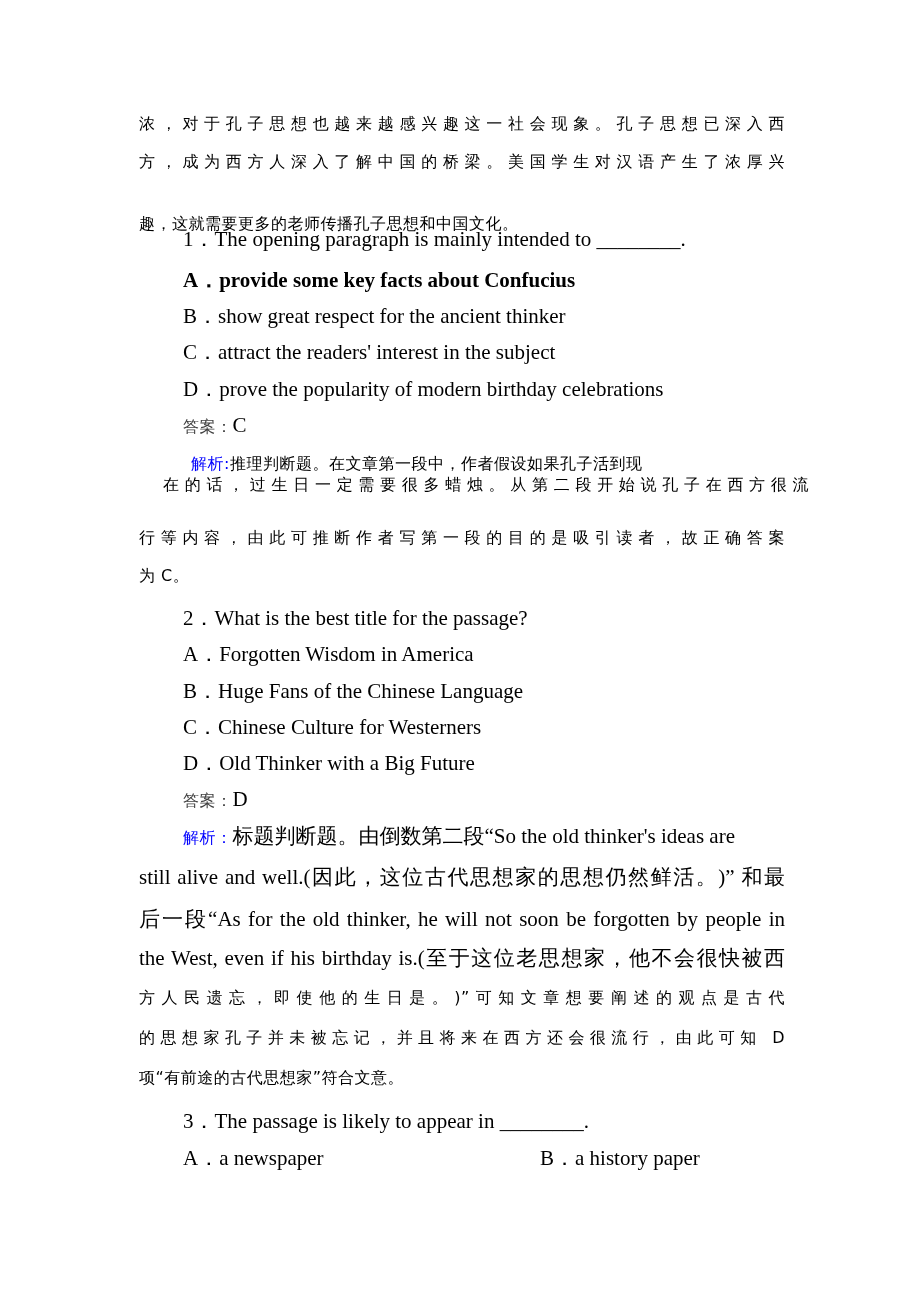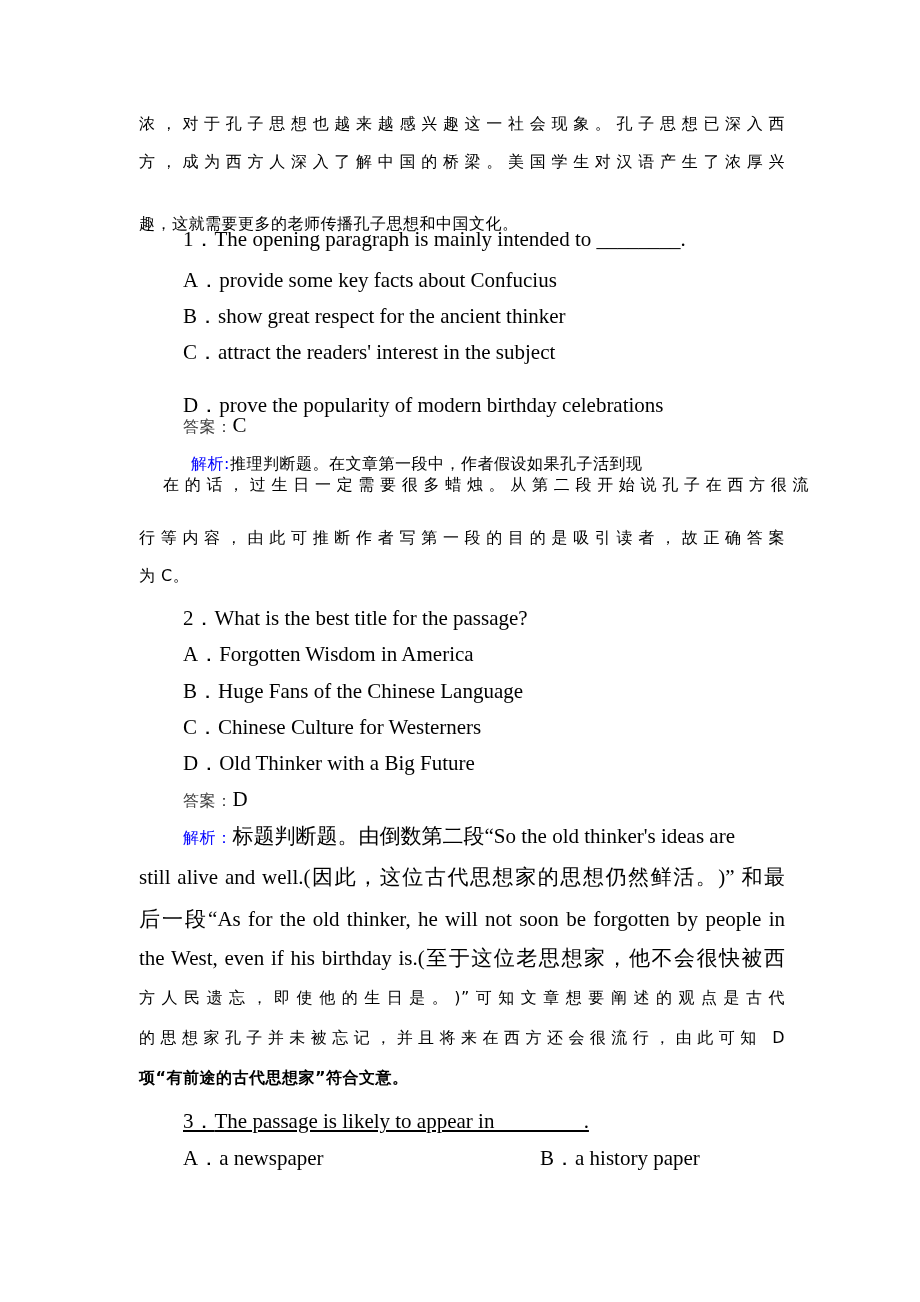--- a/index.html
+++ b/index.html
@@ -49,30 +49,30 @@
 
 <div class="page">
 
   <div class="line zh justify" style="top:111px;">浓，对于孔子思想也越来越感兴趣这一社会现象。孔子思想已深入西</div>
   <div class="line zh justify" style="top:149px;">方，成为西方人深入了解中国的桥梁。美国学生对汉语产生了浓厚兴</div>
   <div class="line zh" style="top:187px;margin-top:24px;">趣，这就需要更多的老师传播孔子思想和中国文化。</div>
 
   <div class="line indent" style="top:226px;">
     <span>1．</span><span>The opening paragraph is mainly intended to ________.</span>
   </div>
-  <div class="line indent" style="top:267px;">
+  <div class="line indent" style="top:267px;font-weight:bold;">
     <span>A．</span><span>provide some key facts about Confucius</span>
   </div>
   <div class="line indent" style="top:303px;">
     <span>B．</span><span>show great respect for the ancient thinker</span>
   </div>
   <div class="line indent" style="top:339px;">
     <span>C．</span><span>attract the readers' interest in the subject</span>
   </div>
-  <div class="line indent" style="top:392px;">
+  <div class="line indent" style="top:376px;">
     <span>D．</span><span>prove the popularity of modern birthday celebrations</span>
   </div>
   <div class="line indent" style="top:412px;">
     <span class="zh answer-label">答案：</span><span>C</span>
   </div>
   <div class="line indent" style="top:449px;margin-left:8px;">
     <span class="zh analysis-label">解析:</span><span class="zh">推理判断题。在文章第一段中，作者假设如果孔子活到现</span>
   </div>
   <div class="line zh justify" style="top:472px;margin-left:24px;">在的话，过生日一定需要很多蜡烛。从第二段开始说孔子在西方很流</div>
   <div class="line zh justify" style="top:525px;">行等内容，由此可推断作者写第一段的目的是吸引读者，故正确答案</div>
@@ -97,23 +97,23 @@
     <span class="zh answer-label">答案：</span><span>D</span>
   </div>
   <div class="line indent" style="top:823px;">
     <span class="zh analysis-label">解析：</span><span>标题判断题。由倒数第二段“So the old thinker's ideas are</span>
   </div>
   <div class="line justify" style="top:864px;">still alive and well.(因此，这位古代思想家的思想仍然鲜活。)”  和最</div>
   <div class="line justify" style="top:906px;">后一段“As for the old thinker, he will not soon be forgotten by people in</div>
   <div class="line justify" style="top:945px;">the West, even if his birthday is.(至于这位老思想家，他不会很快被西</div>
   <div class="line zh justify" style="top:985px;">方人民遗忘，即使他的生日是。)”可知文章想要阐述的观点是古代</div>
   <div class="line zh justify" style="top:1025px;">的思想家孔子并未被忘记，并且将来在西方还会很流行，由此可知 D</div>
-  <div class="line zh" style="top:1065px;font-weight:bold;">项“有前途的古代思想家”符合文意。</div>
+  <div class="line zh" style="top:1065px;">项“有前途的古代思想家”符合文意。</div>
 
-  <div class="line indent" style="top:1108px;text-decoration:underline;">
+  <div class="line indent" style="top:1108px;">
     <span>3．</span><span>The passage is likely to appear in ________.</span>
   </div>
   <div class="line indent" style="top:1145px; width:600px;">
     <span><span>A．</span><span>a newspaper</span></span>
     <span class="opt-b-col"><span>B．</span><span>a history paper</span></span>
   </div>
 
 </div>
 
 </body></html>

